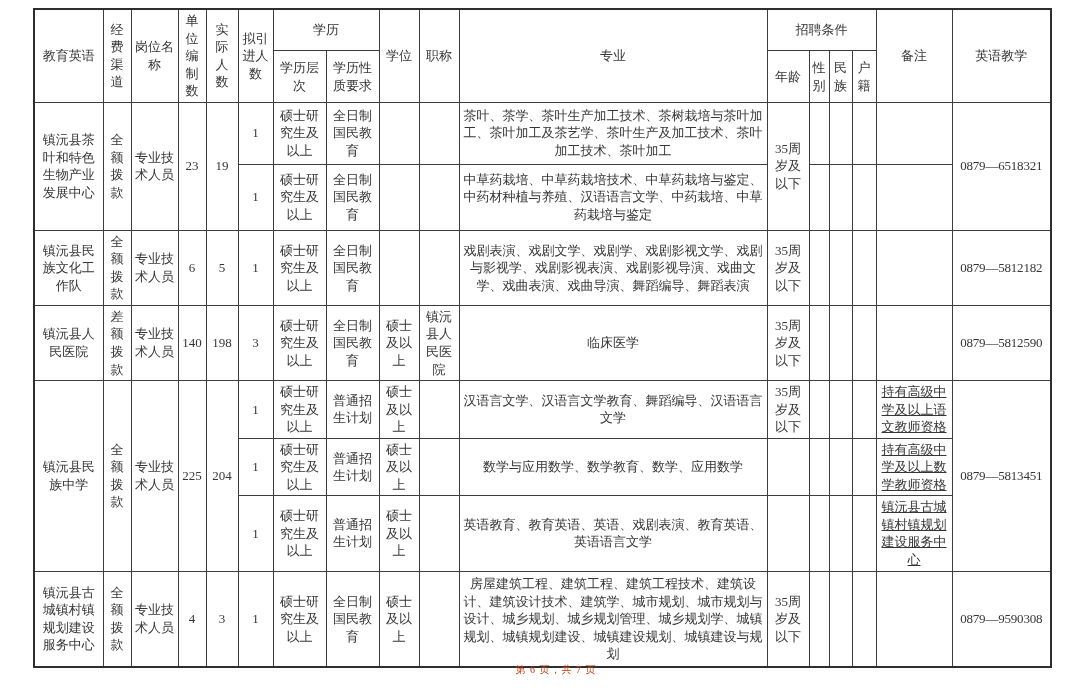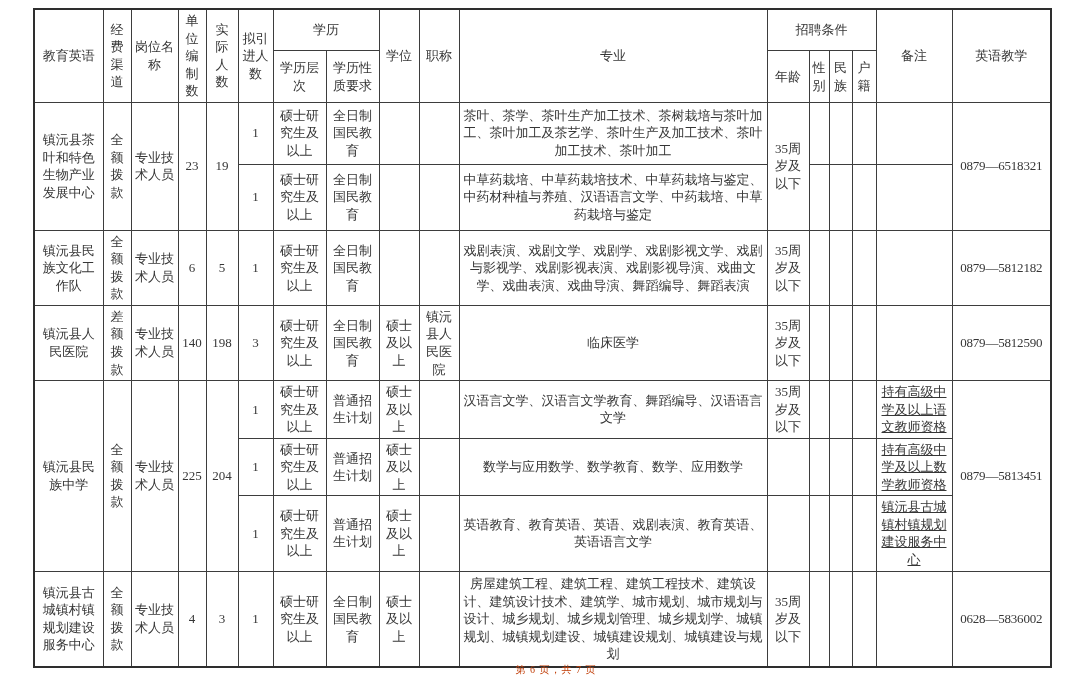--- a/index.html
+++ b/index.html
@@ -219,20 +219,20 @@
       <td>硕士研究生及以上</td>
       <td>全日制国民教育</td>
       <td class="tight">硕士及以上</td>
       <td></td>
       <td class="major-cell">房屋建筑工程、建筑工程、建筑工程技术、建筑设计、建筑设计技术、建筑学、城市规划、城市规划与设计、城乡规划、城乡规划管理、城乡规划学、城镇规划、城镇规划建设、城镇建设规划、城镇建设与规划</td>
       <td>35周岁及以下</td>
       <td></td>
       <td></td>
       <td></td>
       <td class="remark-cell"></td>
-      <td class="phone-cell">0628—5836002</td>
+      <td class="phone-cell">0879—9590308</td>
     </tr>
 
   </tbody>
 </table>
 </div>
 
 <div class="footer">第 6 页，共 7 页</div>
 
 </body></html>

